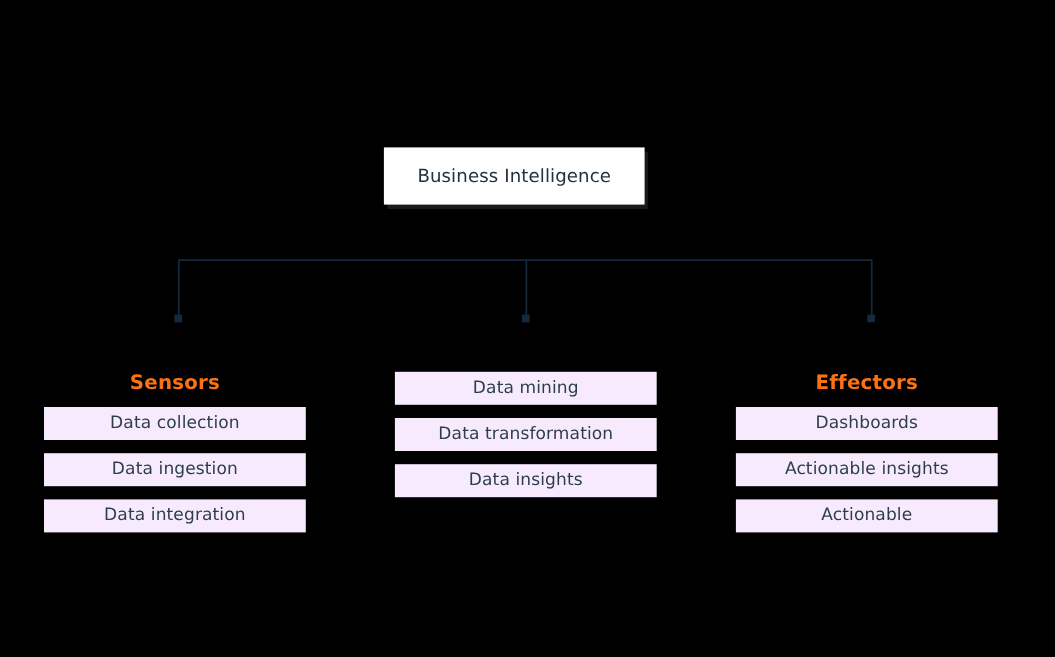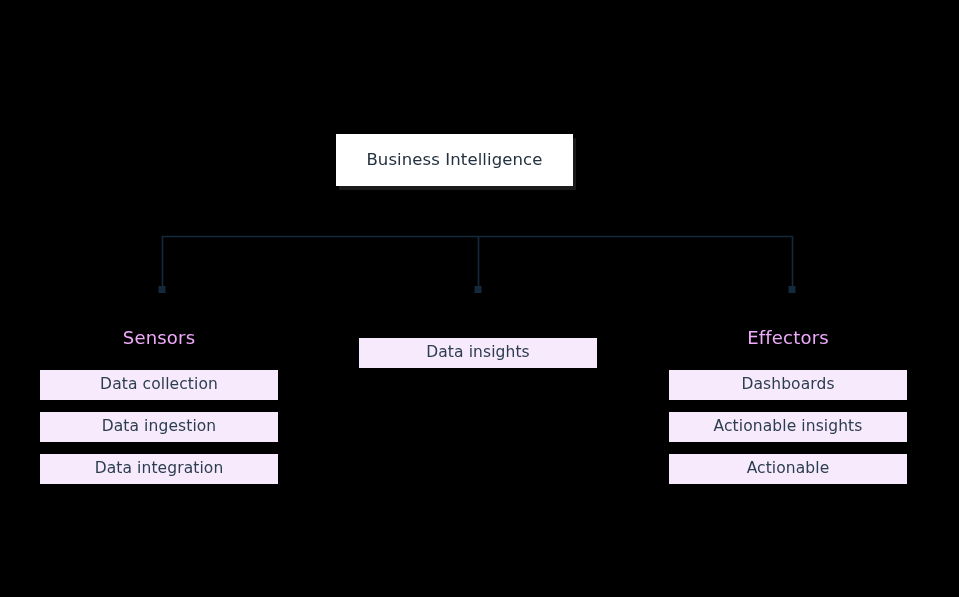--- a/index.html
+++ b/index.html
@@ -17,21 +17,21 @@
   #diagram {
     position: relative;
     width: 959px;
     height: 597px;
     background: #000000;
   }
 
   
   .root-node {
     position: absolute;
-    left: 336px;
+    left: 349px;
     top: 134px;
     width: 237px;
     height: 52px;
     background: #ffffff;
     box-shadow: 3px 4px 0 0 rgba(255,255,255,0.10);
     display: flex;
     align-items: center;
     justify-content: center;
     box-sizing: border-box;
   }
@@ -59,27 +59,28 @@
     top: 318px;
     width: 238px;
   }
   .column.col-0 { left: 40px; }
   .column.col-1 { left: 359px; }
   .column.col-2 { left: 669px; }
 
   .col-title {
     height: 40px;
     display: flex;
-    align-items: center;
+    align-items: flex-end;
     justify-content: center;
     font-size: 18px;
-    color: #f0abfc;
+    color: #f97316;
     letter-spacing: 0.2px;
     line-height: 1;
     white-space: nowrap;
+    font-weight: bold;
   }
 
   .item-box {
     height: 30px;
     margin-top: 12px;
     background: #f7eafd;
     display: flex;
     align-items: center;
     justify-content: center;
     box-sizing: border-box;
@@ -128,20 +129,26 @@
     <div class="item-box">
       <span class="item-label">Data ingestion</span>
     </div>
     <div class="item-box">
       <span class="item-label">Data integration</span>
     </div>
   </div>
 
   <div class="column col-1">
     <div class="item-box">
+      <span class="item-label">Data mining</span>
+    </div>
+    <div class="item-box">
+      <span class="item-label">Data transformation</span>
+    </div>
+    <div class="item-box">
       <span class="item-label">Data insights</span>
     </div>
   </div>
 
   <div class="column col-2">
     <div class="col-title">
       <span>Effectors</span>
     </div>
     <div class="item-box">
       <span class="item-label">Dashboards</span>

